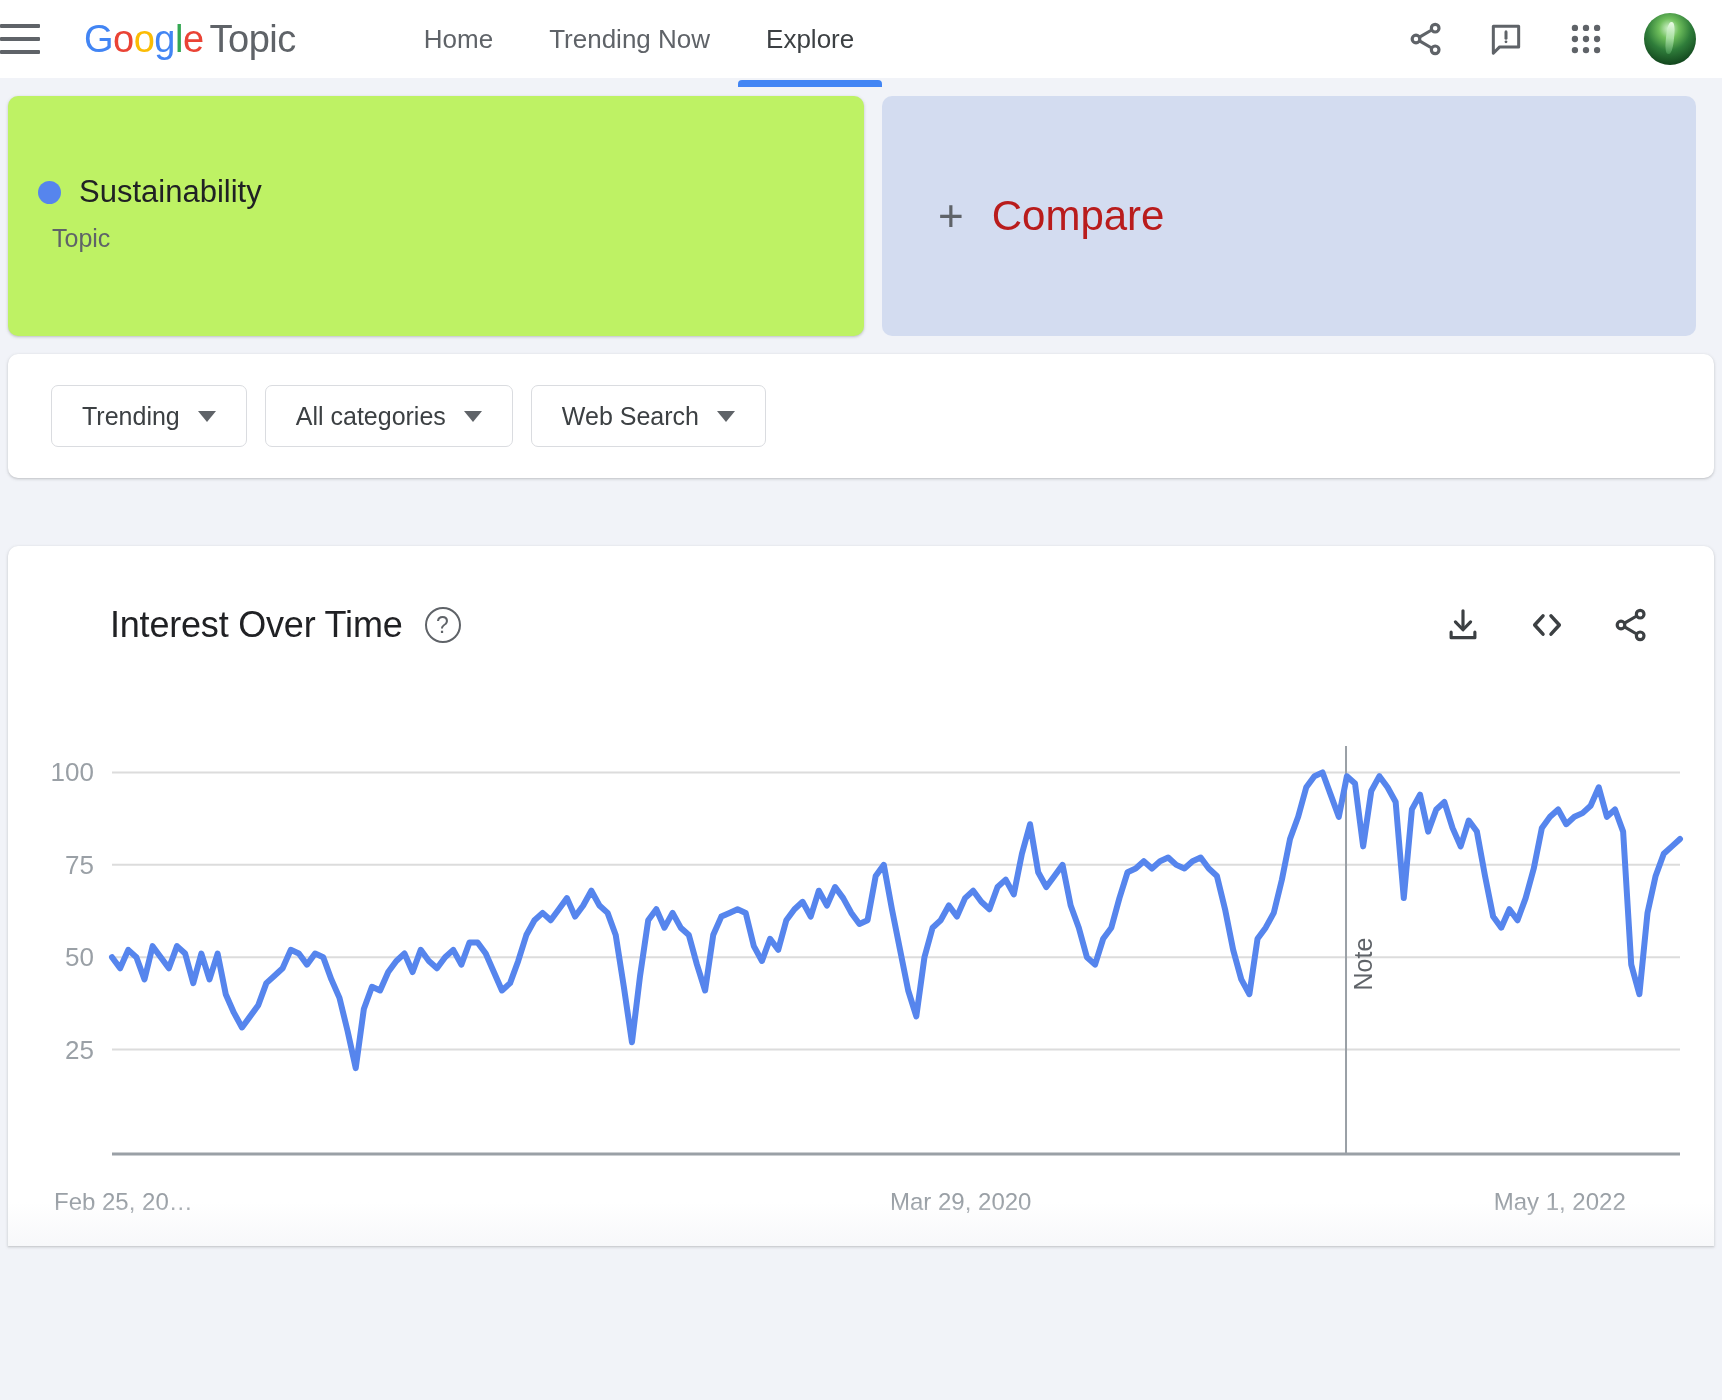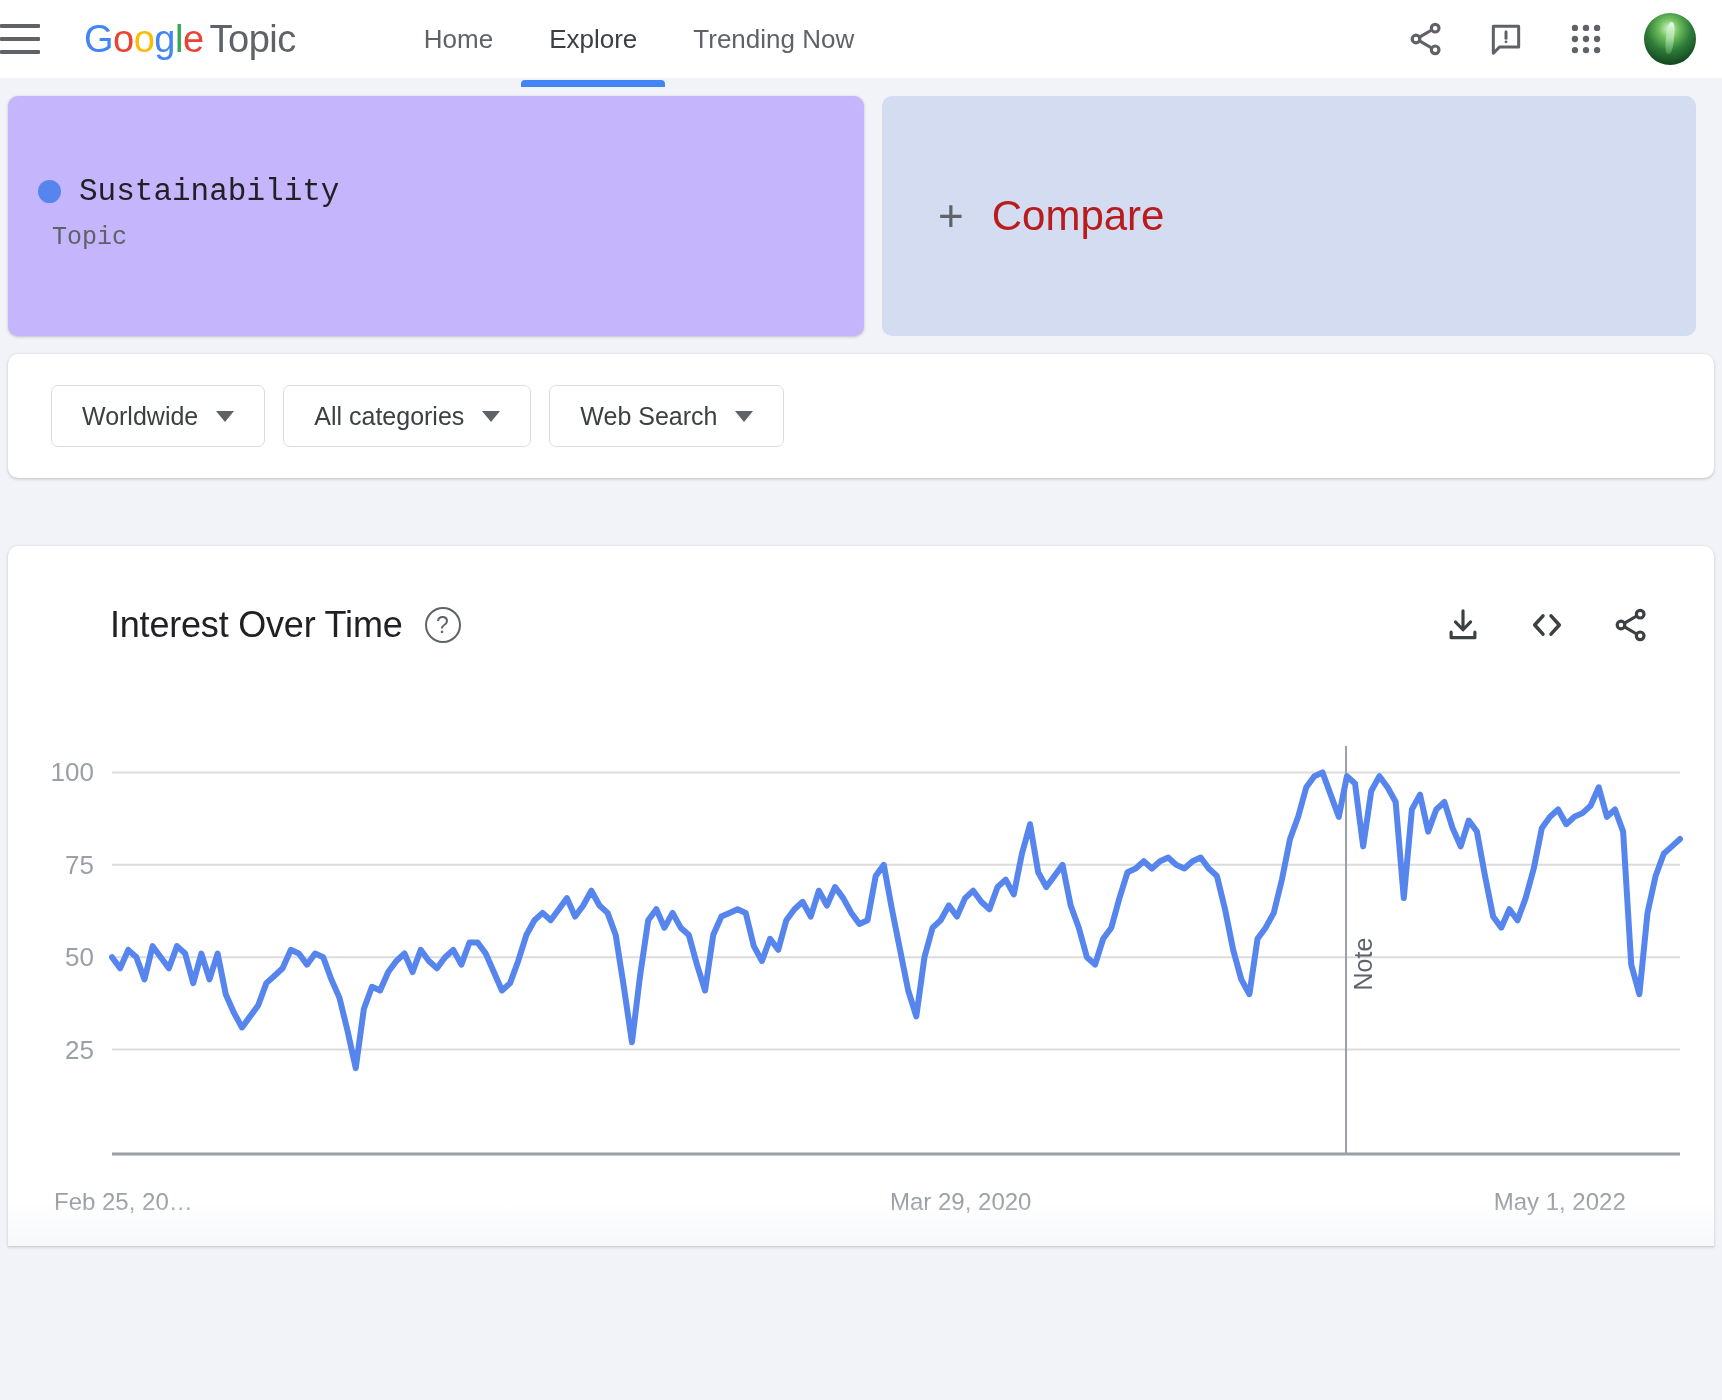--- a/index.html
+++ b/index.html
@@ -75,25 +75,24 @@
   
   .page { background: #f1f3f8; }
 
   .topic-row {
     display: flex; gap: 18px;
     padding: 18px 18px 0 8px;
     height: 258px;
   }
   .topic-card {
     flex: 0 0 856px;
-    background: #c4b5fd;
+    background: #bef264;
     border-radius: 10px;
     box-shadow: 0 1px 2px rgba(60,64,67,.18), 0 1px 3px 1px rgba(60,64,67,.08);
     position: relative;
-    font-family: Liberation Mono, monospace;
   }
   .topic-inner { position: absolute; left: 30px; top: 78px; }
   .topic-title { display: flex; align-items: center; gap: 18px; }
   .topic-dot { width: 23px; height: 23px; border-radius: 50%; background: #5685ED; flex: none; }
   .topic-name { font-size: 31px; color: #202124; }
   .topic-sub { font-size: 25px; color: #5f6368; margin-top: 14px; margin-left: 14px; }
 
   .compare-card {
     flex: 1 1 auto;
     background: #d3dcf0;
@@ -189,22 +188,22 @@
       <span class="g2">o</span>
       <span class="g3">o</span>
       <span class="g4">g</span>
       <span class="g5">l</span>
       <span class="g6">e</span>
     <span class="trends">Topic</span>
   </div>
 
   <div class="nav">
     <div class="nav-item">Home</div>
+    <div class="nav-item">Trending Now</div>
     <div class="nav-item active">Explore</div>
-    <div class="nav-item">Trending Now</div>
   </div>
 
   <div class="header-right">
     <div class="hicon">
       <svg width="40" height="40" viewBox="0 0 24 24" fill="none" stroke="#5f6368" stroke-width="1.9" stroke-linecap="round" stroke-linejoin="round">
         <circle cx="17.5" cy="5.5" r="2.3"></circle>
           <circle cx="17.5" cy="18.5" r="2.3"></circle>
           <circle cx="6" cy="12" r="2.3"></circle>
         <line x1="8.1" y1="10.9" x2="15.4" y2="6.6"></line>
           <line x1="8.1" y1="13.1" x2="15.4" y2="17.4"></line>
@@ -250,21 +249,21 @@
     <div class="compare-card">
       <div class="compare-inner">
         <span class="compare-plus">+</span>
         <span class="compare-label">Compare</span>
       </div>
     </div>
   </div>
 
   <div class="filter-bar">
     <div class="chip">
-      <span class="chip-label">Worldwide</span>
+      <span class="chip-label">Trending</span>
       <span class="caret"></span>
     </div>
     <div class="chip">
       <span class="chip-label">All categories</span>
       <span class="caret"></span>
     </div>
     <div class="chip">
       <span class="chip-label">Web Search</span>
       <span class="caret"></span>
     </div>

